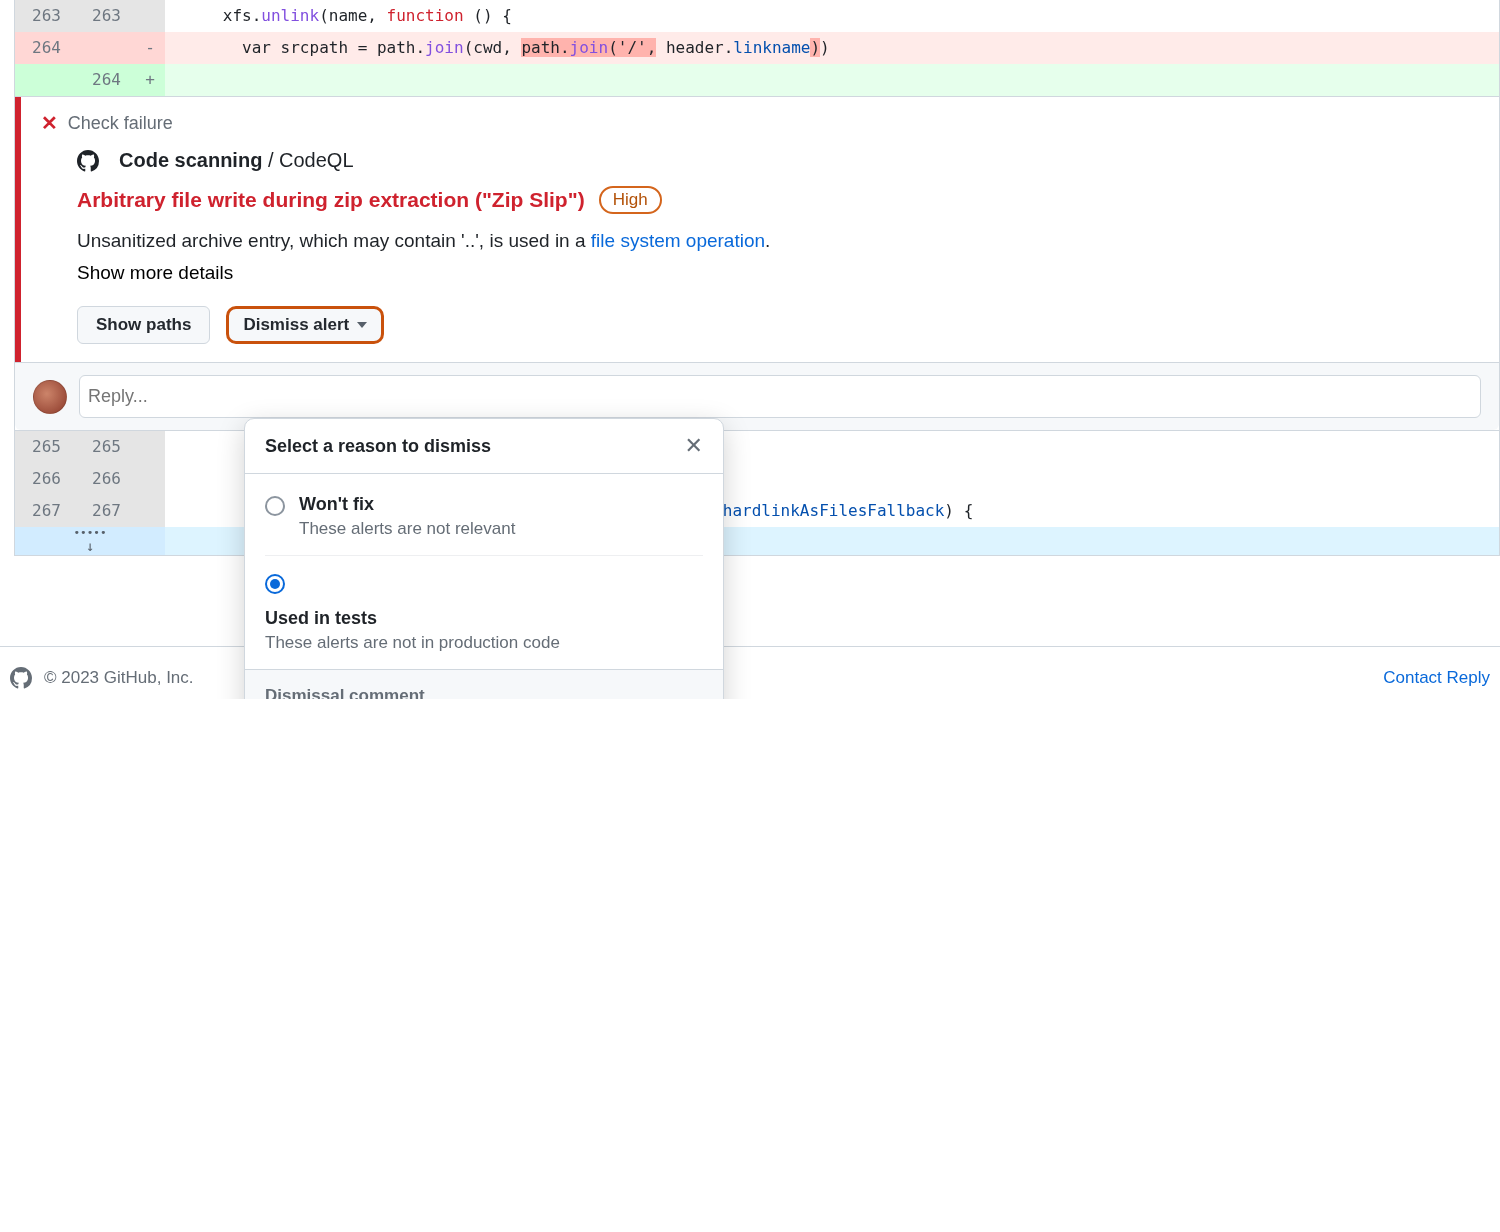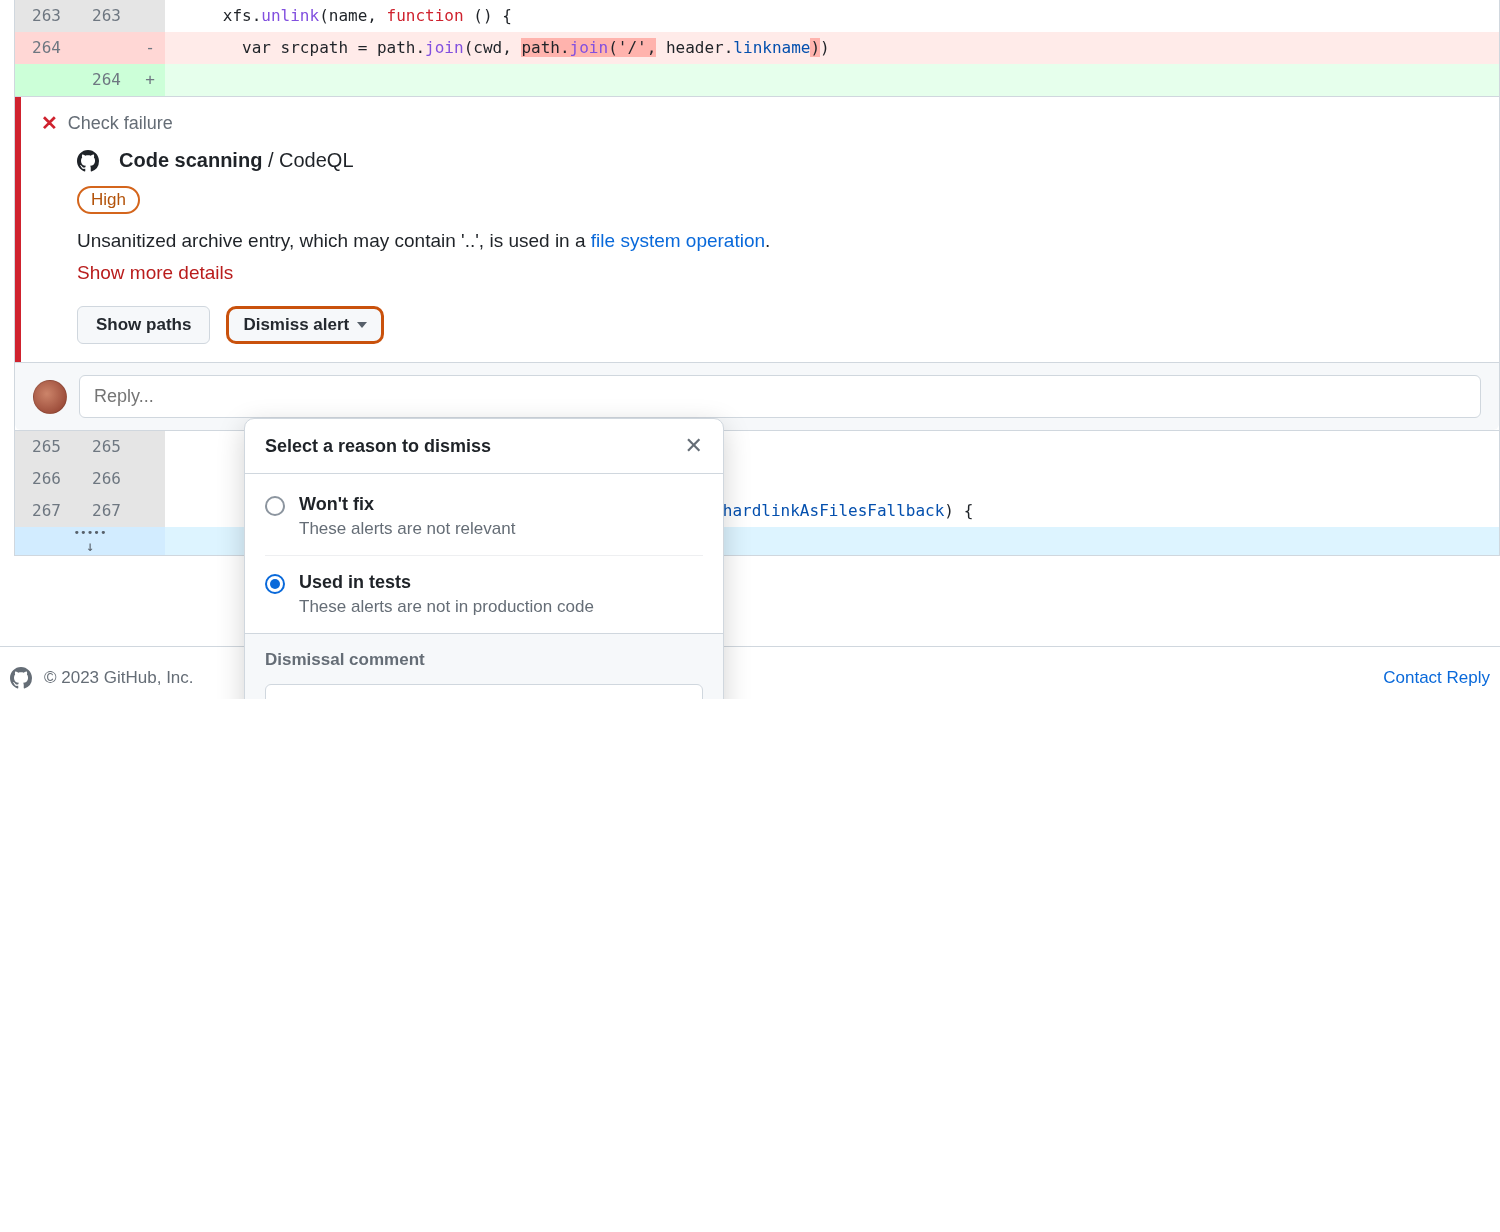--- a/index.html
+++ b/index.html
@@ -31,45 +31,45 @@
   .check-failure-line { display: flex; align-items: center; gap: 10px; color: #656d76; font-size: 18px; margin-bottom: 14px; }
   .x-icon { color: #cf222e; font-weight: 700; font-size: 20px; }
   .scan-line { display: flex; align-items: center; gap: 20px; font-size: 20px; margin-bottom: 14px; padding-left: 36px; }
   .scan-line .bold { font-weight: 700; }
   .gh-mark { width: 22px; height: 22px; }
   .alert-title-row { display: flex; align-items: center; gap: 14px; padding-left: 36px; margin-bottom: 16px; }
   .alert-title { color: #cf222e; font-weight: 700; font-size: 21px; }
   .badge-high { border: 2px solid #d4651c; color: #b35209; border-radius: 999px; padding: 2px 12px; font-size: 17px; font-weight: 500; }
   .alert-desc { font-size: 19px; padding-left: 36px; margin-bottom: 10px; }
   .alert-desc a { color: #0969da; text-decoration: none; }
-  .show-more { color: #b91c1c; font-size: 19px; padding-left: 36px; display: inline-block; margin-bottom: 22px; cursor: pointer; }
+  .show-more { color: #000000; font-size: 19px; padding-left: 36px; display: inline-block; margin-bottom: 22px; cursor: pointer; }
   .btn-row { padding-left: 36px; display: flex; gap: 16px; }
   .btn { background: #f6f8fa; border: 1px solid #d0d7de; border-radius: 6px; padding: 8px 18px; font-size: 17px; font-weight: 600; color: #24292f; cursor: pointer; }
   .btn-dismiss-outline { border: 3px solid #c9510c; border-radius: 10px; padding: 6px 14px; display: inline-flex; align-items: center; gap: 8px; }
   .caret { width: 0; height: 0; border-left: 5px solid transparent; border-right: 5px solid transparent; border-top: 6px solid #57606a; }
 
   .reply-row { display: flex; align-items: center; gap: 12px; padding: 12px 18px; border-top: 1px solid #d0d7de; background: #f6f8fa; border-radius: 0 0 6px 6px; }
   .avatar { width: 34px; height: 34px; border-radius: 50%; background: radial-gradient(circle at 40% 40%, #cc846a, #8c3a2a); border: 1px solid rgba(0,0,0,0.1); }
-  .reply-input { flex: 1; border: 1px solid #d0d7de; border-radius: 6px; padding: 10px 14px; font-size: 18px; color: #656d76; background: #fff; }
+  .reply-input { flex: 1; border: 1px solid #d0d7de; border-radius: 6px; padding: 10px 8px; font-size: 18px; color: #656d76; background: #fff; }
 
   .popover {
     position: absolute;
     width: 480px;
     background: #fff;
     border: 1px solid #d0d7de;
     border-radius: 10px;
     box-shadow: 0 8px 28px rgba(0,0,0,0.18);
     z-index: 100;
   }
   .popover-hdr { display: flex; align-items: center; justify-content: space-between; padding: 16px 20px; border-bottom: 1px solid #d0d7de; }
   .popover-hdr h3 { font-size: 18px; font-weight: 700; }
   .close-x { color: #656d76; font-size: 22px; cursor: pointer; line-height: 1; }
   .popover-body { padding: 4px 20px 0 20px; }
   .radio-opt { display: flex; gap: 14px; padding: 16px 0; border-bottom: 1px solid #eeeff1; cursor: pointer; }
-  .radio-opt:last-of-type { border-bottom: none; }
+  .radio-opt:last-of-type { border-bottom: none; flex-direction: column; }
   .radio { width: 20px; height: 20px; border: 2px solid #8c959f; border-radius: 50%; flex-shrink: 0; margin-top: 2px; position: relative; }
   .radio.selected { border-color: #0969da; }
   .radio.selected::after { content: ""; position: absolute; inset: 3px; background: #0969da; border-radius: 50%; }
   .opt-txt .t { font-size: 18px; font-weight: 700; margin-bottom: 4px; }
   .opt-txt .d { font-size: 17px; color: #656d76; }
   .popover-comment { background: #f6f8fa; padding: 16px 20px; border-top: 1px solid #d0d7de; }
   .popover-comment label { display: block; font-size: 17px; font-weight: 600; color: #656d76; margin-bottom: 14px; }
   .popover-comment textarea { width: 100%; min-height: 90px; border: 1px solid #d0d7de; border-radius: 6px; padding: 12px; font-size: 17px; font-family: inherit; resize: both; color: #656d76; }
   .popover-ftr { display: flex; justify-content: flex-end; gap: 12px; padding: 16px 20px; background: #f6f8fa; border-radius: 0 0 10px 10px; }
   .btn-primary { background: #1f883d; color: #fff; border: 1px solid rgba(0,0,0,0.15); border-radius: 6px; padding: 10px 20px; font-size: 17px; font-weight: 600; cursor: pointer; }
@@ -112,20 +112,21 @@
           <span class="x-icon">✕</span>
           <span>Check failure</span>
         </div>
         <div class="scan-line">
           <svg class="gh-mark" viewBox="0 0 16 16" fill="#1f2328">
               <path d="M8 0C3.58 0 0 3.58 0 8c0 3.54 2.29 6.53 5.47 7.59.4.07.55-.17.55-.38 0-.19-.01-.82-.01-1.49-2.01.37-2.53-.49-2.69-.94-.09-.23-.48-.94-.82-1.13-.28-.15-.68-.52-.01-.53.63-.01 1.08.58 1.23.82.72 1.21 1.87.87 2.33.66.07-.52.28-.87.51-1.07-1.78-.2-3.64-.89-3.64-3.95 0-.87.31-1.59.82-2.15-.08-.2-.36-1.02.08-2.12 0 0 .67-.21 2.2.82.64-.18 1.32-.27 2-.27.68 0 1.36.09 2 .27 1.53-1.04 2.2-.82 2.2-.82.44 1.1.16 1.92.08 2.12.51.56.82 1.27.82 2.15 0 3.07-1.87 3.75-3.65 3.95.29.25.54.73.54 1.48 0 1.07-.01 1.93-.01 2.2 0 .21.15.46.55.38A8.013 8.013 0 0016 8c0-4.42-3.58-8-8-8z"></path>
             </svg>
           <span><span class="bold">Code scanning</span><span> / CodeQL</span></span>
         </div>
         <div class="alert-title-row">
+          <span class="alert-title">Arbitrary file write during zip extraction ("Zip Slip")</span>
           <span class="badge-high">High</span>
         </div>
         <div class="alert-desc">
           <span>Unsanitized archive entry, which may contain '..', is used in a </span><a href="#">file system operation</a><span>.</span>
         </div>
         <a class="show-more">Show more details</a>
         <div class="btn-row">
           <button class="btn">Show paths</button>
           <button class="btn btn-dismiss-outline">
             <span>Dismiss alert</span>

